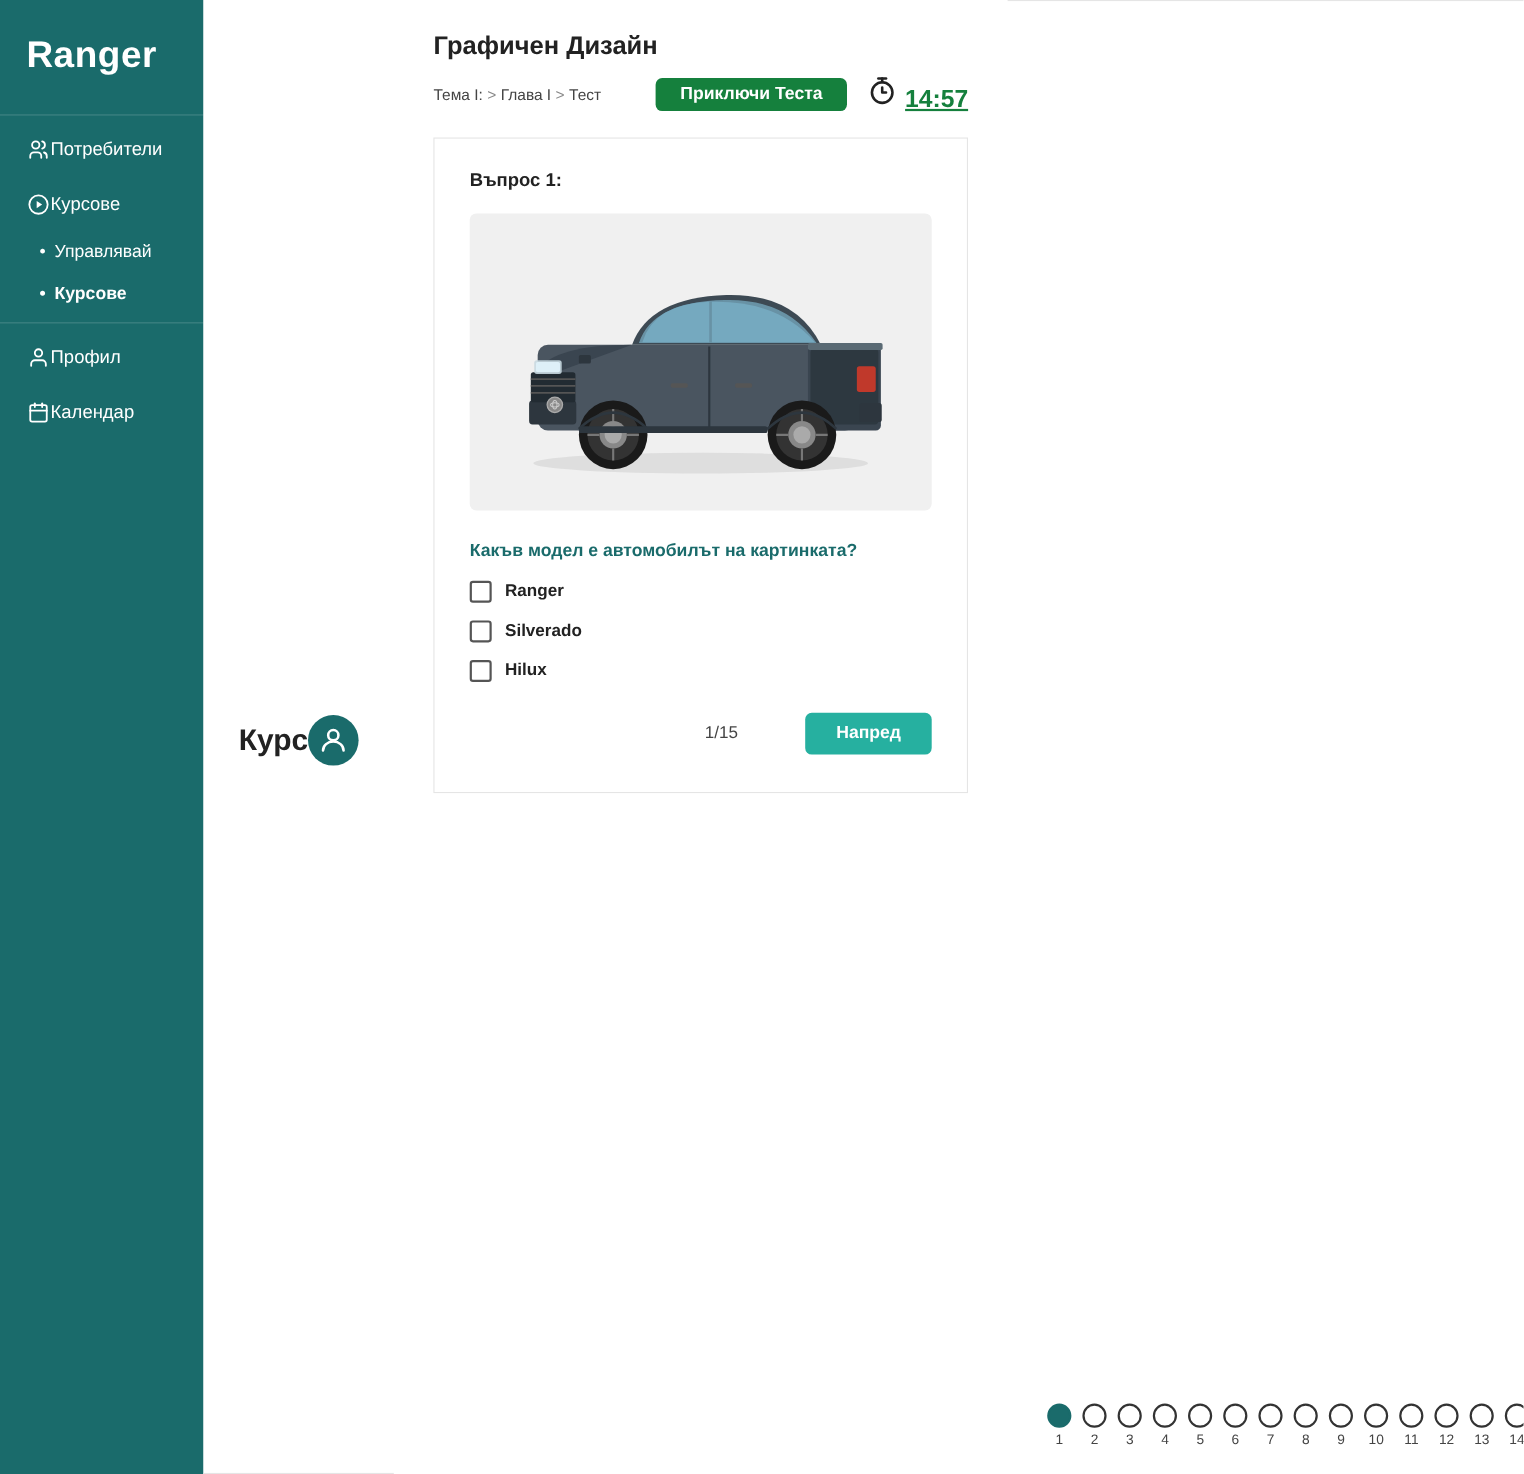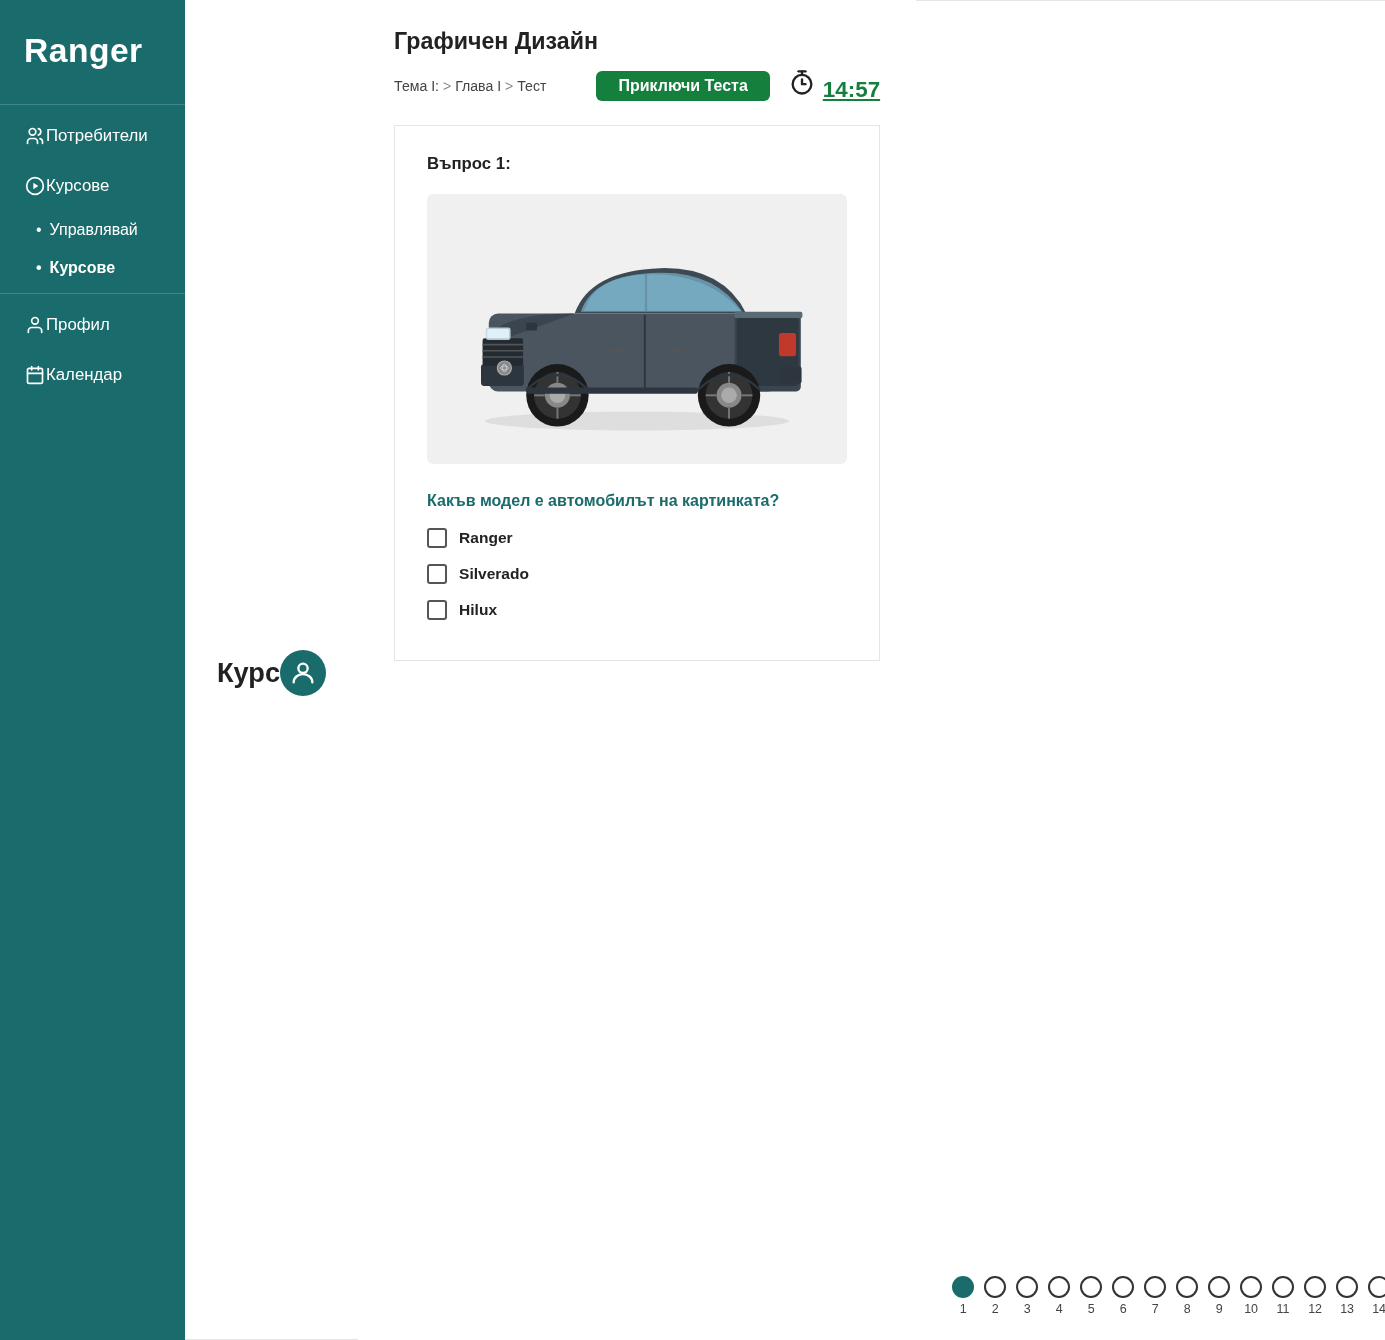--- a/index.html
+++ b/index.html
@@ -465,20 +465,25 @@
         <div class="answer-option">
           <span class="answer-checkbox"></span>
           <span class="answer-label">Silverado</span>
         </div>
         <div class="answer-option">
           <span class="answer-checkbox"></span>
           <span class="answer-label">Hilux</span>
         </div>
       </div>
 
+      <div id="pagination-row">
+        <div style="flex:1"></div>
+        <div id="page-counter">1/15</div>
+        <button id="next-btn">Напред</button>
+      </div>
     </div>
 
   </div>
 
   <div id="bottom-nav">
     <div id="dots-row">
     <div class="dot-item">
           <div class="dot-circle active"></div>
           <span class="dot-number">1</span>
         </div>

